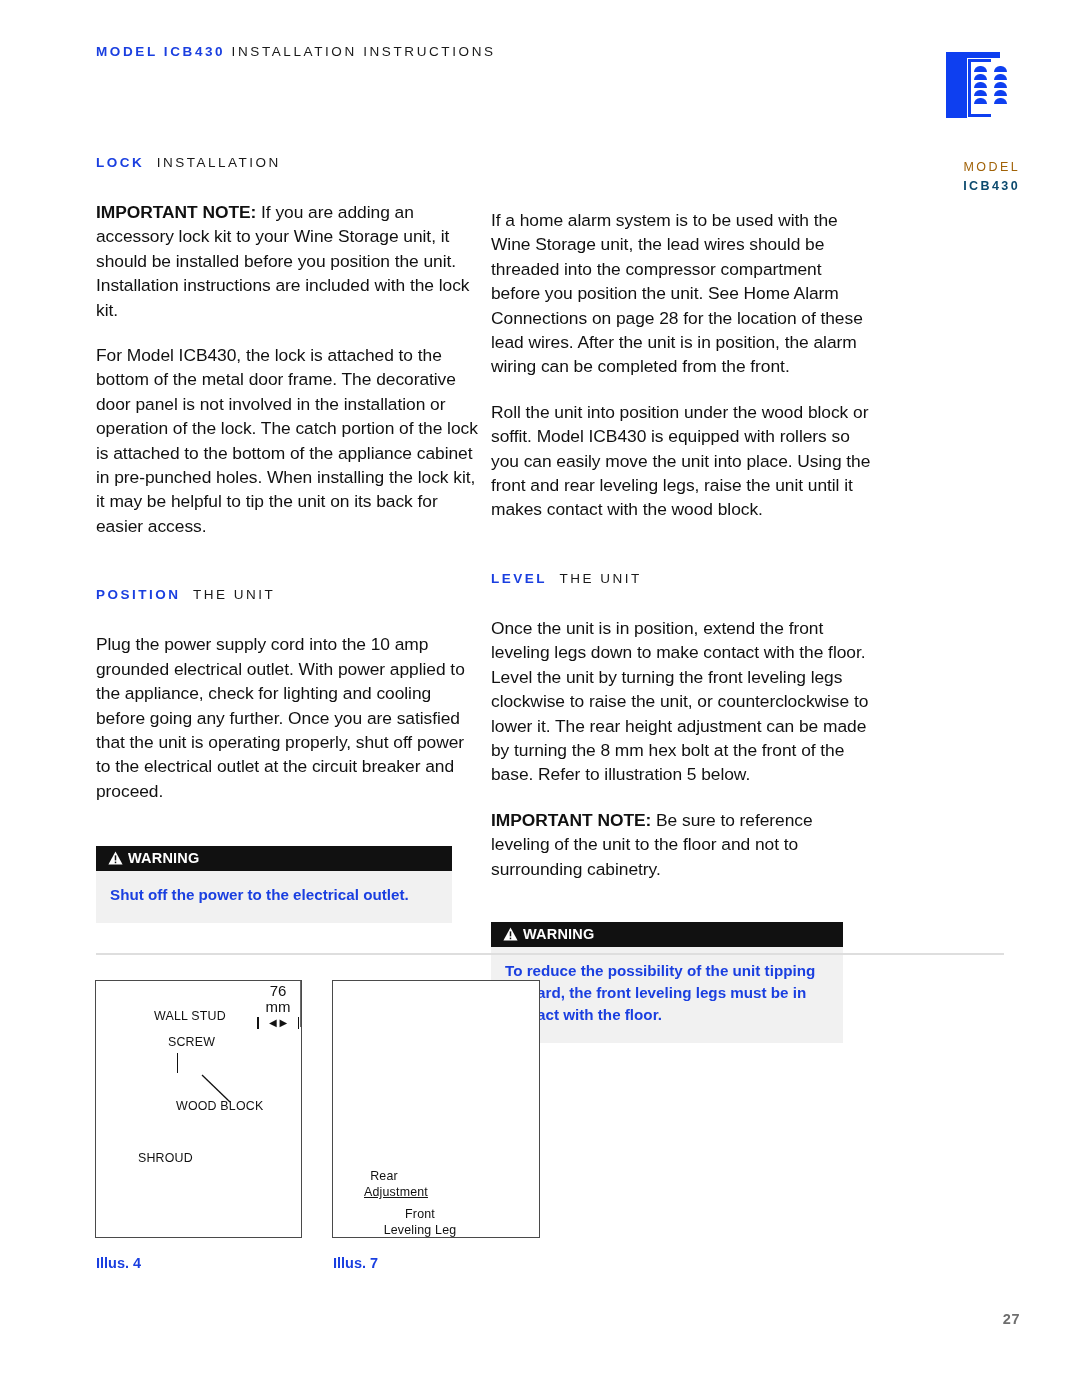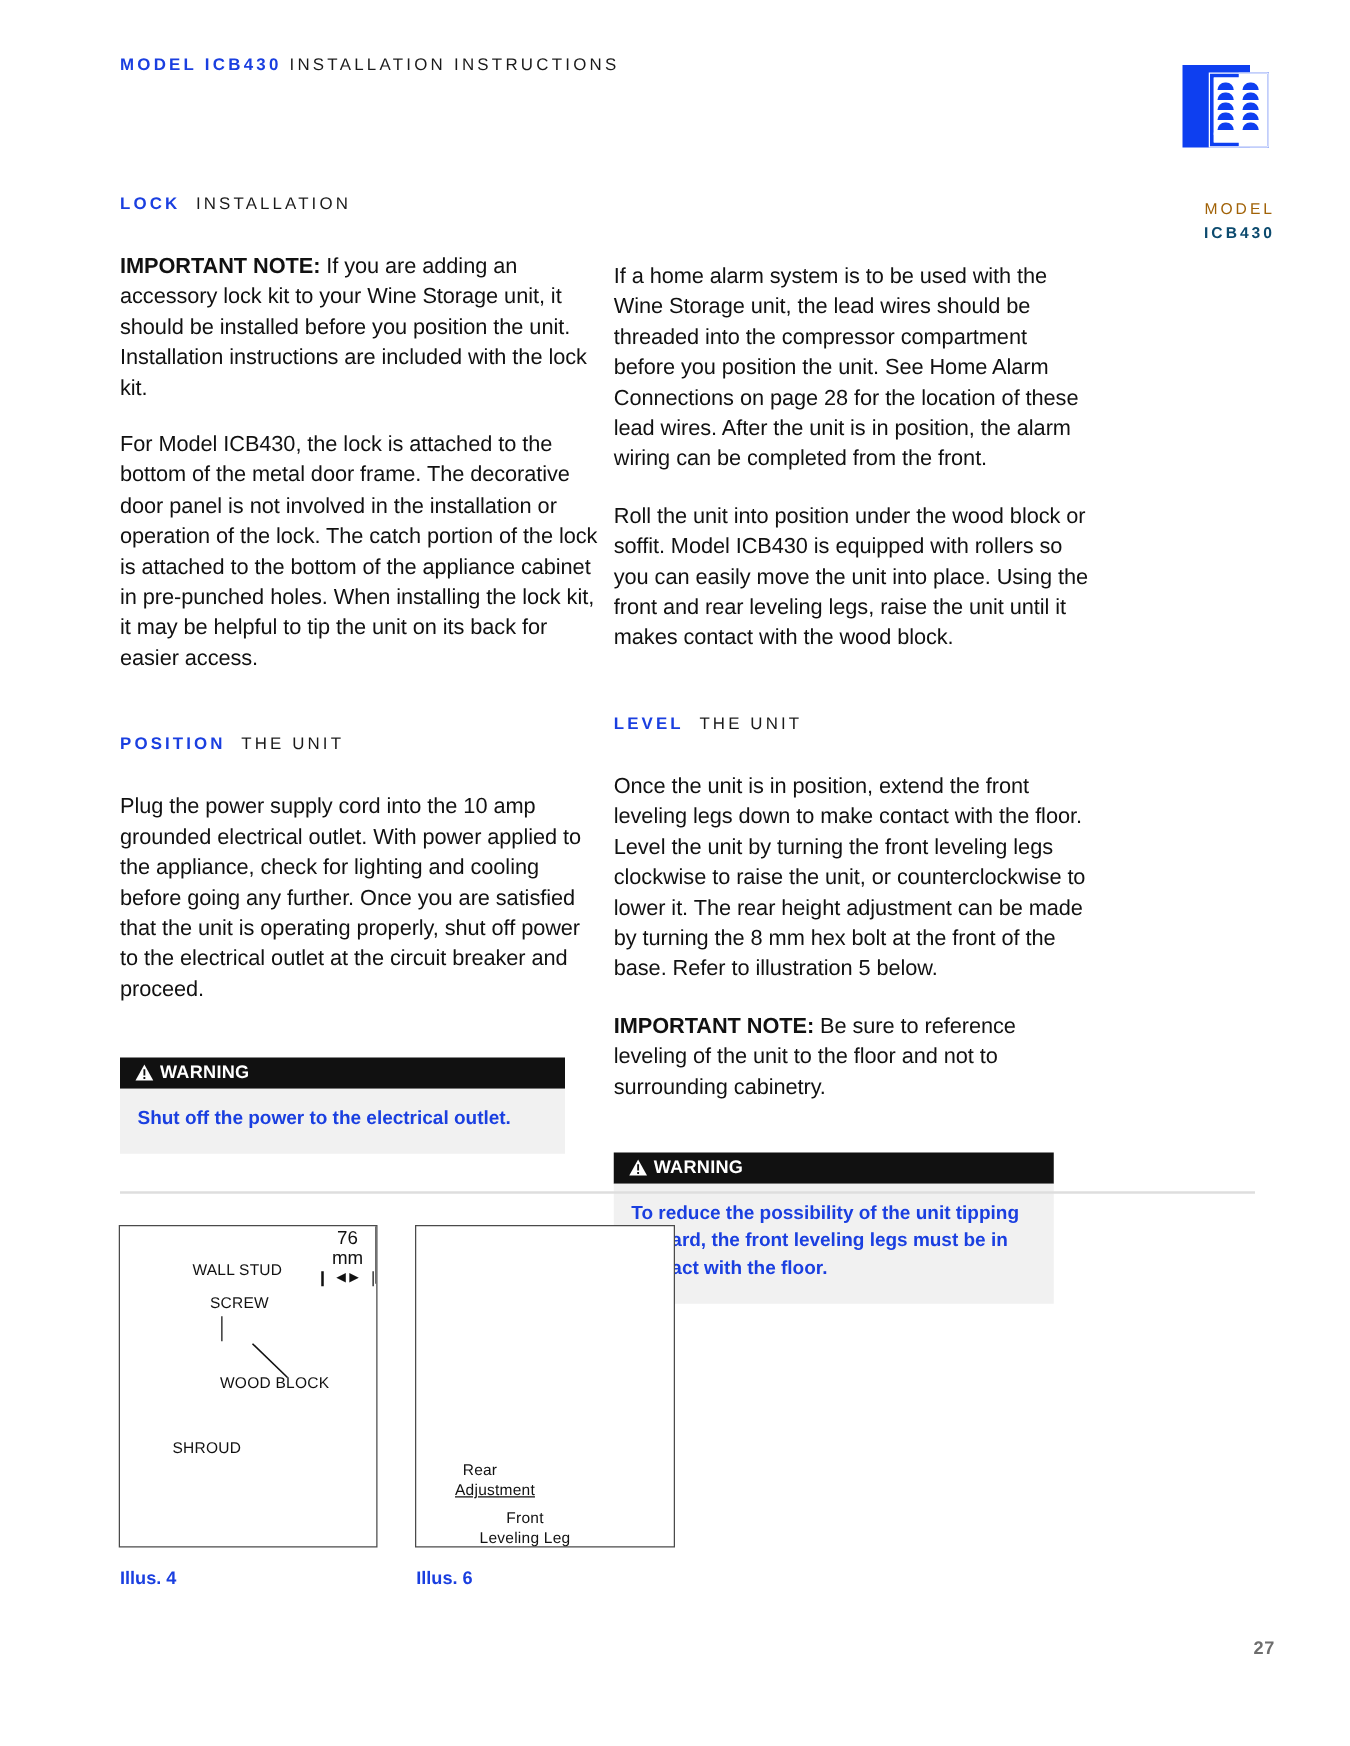--- a/index.html
+++ b/index.html
@@ -378,17 +378,17 @@
 
   <div class="caption" id="cap4">Illus. 4</div>
 
   <div class="illus" id="illus5">
     <div class="ilabel center" style="left:8px; top:188px; width:86px;">Rear</div>
     <div class="ilabel center" style="left:16px; top:204px; width:94px;text-decoration:underline;">Adjustment</div>
     <div class="ilabel center" style="left:44px; top:226px; width:86px;">Front</div>
     <div class="ilabel center" style="left:34px; top:242px; width:106px;">Leveling Leg</div>
   </div>
 
-  <div class="caption" id="cap5">Illus. 6</div>
+  <div class="caption" id="cap5">Illus. 7</div>
 
   <div class="pagenum">27</div>
 
 </div>
 
 </body></html>

